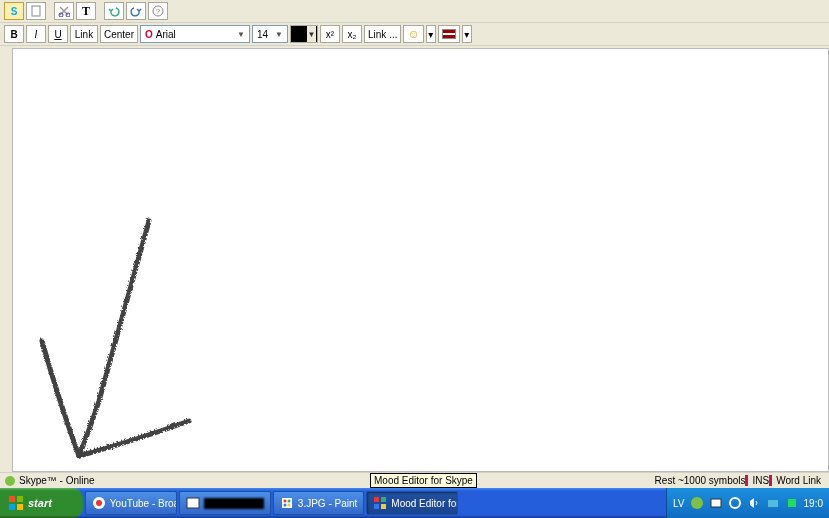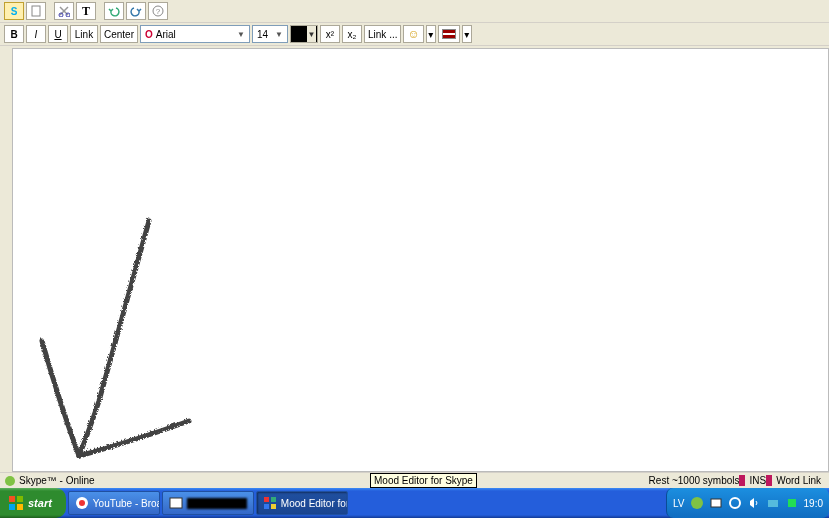--- a/index.html
+++ b/index.html
@@ -81,21 +81,21 @@
       background: linear-gradient(#3c8bf6, #245edb 10%, #245edb 90%, #123a96);
       display: flex;
       align-items: stretch;
       color: #fff;
       font-size: 11px;
     }
     .start-btn {
       display: flex;
       align-items: center;
       gap: 4px;
-      padding: 0 14px 0 8px;
+      padding: 0 31px 0 8px;
       font-weight: bold;
       font-style: italic;
       background: linear-gradient(#5fb35f, #2e8b2e 10%, #2e8b2e 90%, #1c5e1c);
       border-radius: 0 10px 10px 0;
       cursor: pointer;
       justify-content: space-between;
     }
     .win-logo { width: 16px; height: 16px; display:inline-block; }
     .task-btn {
       display: flex;
@@ -121,26 +121,25 @@
     .task-btn .ticon { width:14px; height:14px; flex-shrink:0; }
     .systray {
       margin-left: auto;
       display: flex;
       align-items: center;
       gap: 5px;
       padding: 0 6px;
       background: linear-gradient(#1c8fe0,#0f6cc0);
       border-left: 1px solid #0a4c96;
       font-size: 10px;
-      border-radius: 7px;
     }
     .systray .tricon { width: 14px; height: 14px; display:inline-block; }
     .status-left { display:flex; gap:3px; padding-left:4px; }
     .status-right { display:flex; align-items:center; margin-left:auto; padding-right:8px;}
-    .status-ins, .status-wrap { border-left:6px solid #be185d; padding-left:4px;}
+    .status-ins, .status-wrap { border-left:3px solid #be185d; padding-left:4px;}
     .tooltip {
       position: absolute;
       left: 370px;
       bottom: 0px;
       background: #ffffe1;
       border: 1px solid #000;
       padding: 1px 3px;
       font-size: 10px;
       color: #000;
     }
@@ -268,20 +267,30 @@
         <circle cx="7" cy="7" r="3" fill="#e33"></circle>
       </svg>
     <span>YouTube - Broadcast ...</span>
   </div>
   <div class="task-btn">
     <svg class="ticon" viewBox="0 0 14 14">
         <rect x="1" y="2" width="12" height="10" fill="#fff" stroke="#333"></rect>
       </svg>
     <span style="filter:blur(1px);background:#000;color:#000">xxxxxxxxxxxx</span>
   </div>
+  <div class="task-btn">
+    <svg class="ticon" viewBox="0 0 14 14">
+        <rect x="2" y="2" width="10" height="10" fill="#fff"></rect>
+        <circle cx="5" cy="5" r="1.5" fill="#e33"></circle>
+        <circle cx="9" cy="5" r="1.5" fill="#3a7"></circle>
+        <circle cx="5" cy="9" r="1.5" fill="#37e"></circle>
+        <circle cx="9" cy="9" r="1.5" fill="#ec3"></circle>
+      </svg>
+    <span>3.JPG - Paint</span>
+  </div>
   <div class="task-btn active">
     <svg class="ticon" viewBox="0 0 14 14">
         <rect x="1" y="1" width="5" height="5" fill="#e33"></rect>
         <rect x="8" y="1" width="5" height="5" fill="#3a7"></rect>
         <rect x="1" y="8" width="5" height="5" fill="#37e"></rect>
         <rect x="8" y="8" width="5" height="5" fill="#ec3"></rect>
       </svg>
     <span>Mood Editor for Skype</span>
   </div>
 

